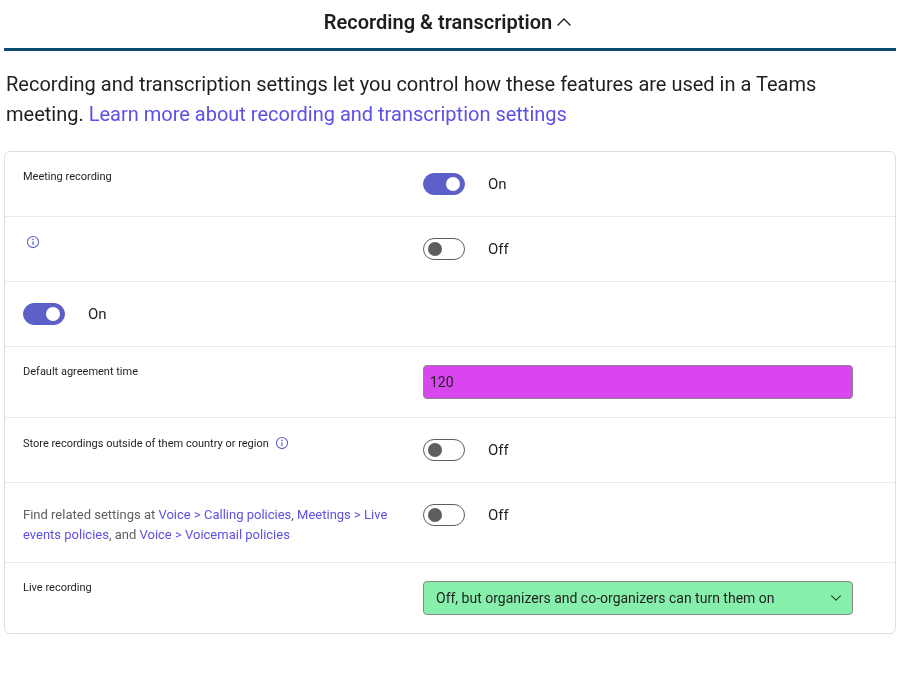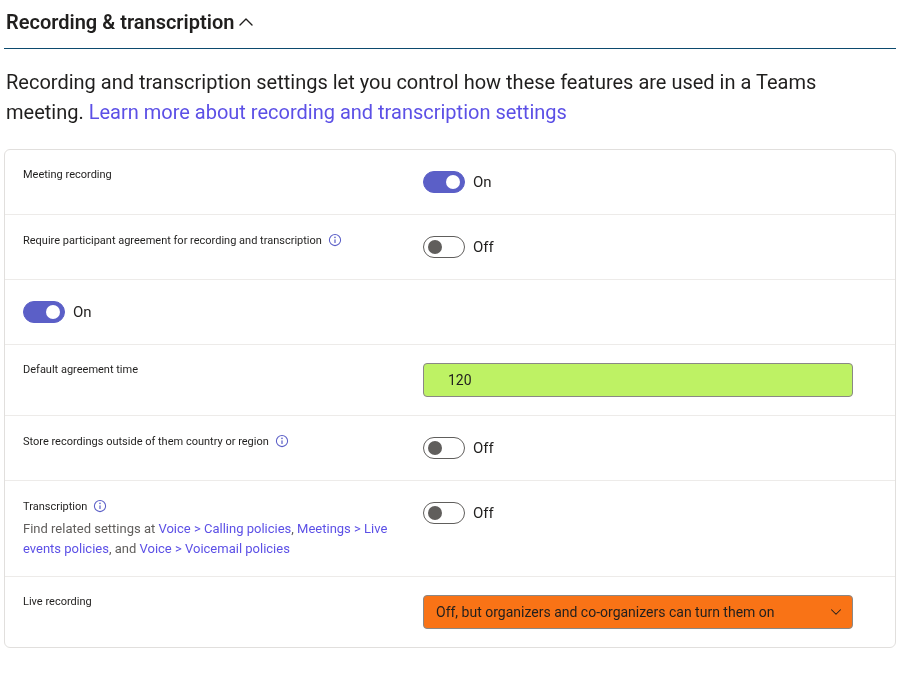--- a/index.html
+++ b/index.html
@@ -7,24 +7,24 @@
       font-family: "Segoe UI", -apple-system, BlinkMacSystemFont, Roboto, Helvetica, Arial, sans-serif;
       font-size: 14px;
       color: #201f1e;
       background: #ffffff;
       width: 900px;
       padding: 4px 4px 20px 4px;
     }
 
     .section-header {
       display: flex;
-      justify-content: flex-start;
+      justify-content: center;
       align-items: center;
       padding: 6px 2px 14px 2px;
-      border-bottom: 1px solid #0c4a6e;
+      border-bottom: 3px solid #0c4a6e;
     }
     .section-header h1 {
       font-size: 20px;
       font-weight: 600;
       color: #201f1e;
     }
     .chevron-up {
       width: 24px;
       height: 24px;
       display: flex;
@@ -94,21 +94,21 @@
       margin-left: 2px;
       cursor: pointer;
       position: relative;
       top: -1px;
     }
 
     
     .toggle-wrapper {
       display: flex;
       align-items: center;
-      gap: 8px;
+      gap: 23px;
     }
     .toggle {
       position: relative;
       width: 42px;
       height: 22px;
       border-radius: 11px;
       cursor: pointer;
       flex-shrink: 0;
     }
     .toggle.on {
@@ -140,35 +140,35 @@
       font-size: 15px;
       color: #201f1e;
     }
 
     
     .text-input {
       width: 430px;
       height: 34px;
       border: 1px solid #8a8886;
       border-radius: 4px;
-      padding: 0 24px;
+      padding: 0 6px;
       font-size: 14px;
       color: #201f1e;
       font-family: inherit;
-      background: #bef264;
+      background: #d946ef;
     }
 
     
     .select {
       position: relative;
       width: 430px;
       height: 34px;
       border: 1px solid #8a8886;
       border-radius: 4px;
-      background: #f97316;
+      background: #86efac;
       display: flex;
       align-items: center;
       justify-content: space-between;
       padding: 0 10px 0 12px;
       cursor: pointer;
       font-size: 14px;
       color: #201f1e;
     }
     .select .chev {
       flex-shrink: 0;
@@ -204,21 +204,20 @@
             <div class="knob"></div>
           </div>
         <span class="toggle-state-label">On</span>
       </div>
     </div>
   </div>
 
   <div class="setting-row">
     <div class="setting-label-col">
       <div class="setting-title">
-        <span>Require participant agreement for recording and transcription</span>
         <span class="info-icon">
           <svg width="14" height="14" viewBox="0 0 16 16">
               <circle cx="8" cy="8" r="6.4" fill="none" stroke="#5b5fc7" stroke-width="1.2"></circle>
               <circle cx="8" cy="5" r="0.9" fill="#5b5fc7"></circle>
               <rect x="7.3" y="7" width="1.4" height="4.5" rx="0.7" fill="#5b5fc7"></rect>
             </svg>
         </span>
       </div>
     </div>
     <div class="setting-control-col">
@@ -269,30 +268,20 @@
         <div class="toggle off">
             <div class="knob"></div>
           </div>
         <span class="toggle-state-label">Off</span>
       </div>
     </div>
   </div>
 
   <div class="setting-row">
     <div class="setting-label-col">
-      <div class="setting-title">
-        <span>Transcription</span>
-        <span class="info-icon">
-          <svg width="14" height="14" viewBox="0 0 16 16">
-              <circle cx="8" cy="8" r="6.4" fill="none" stroke="#5b5fc7" stroke-width="1.2"></circle>
-              <circle cx="8" cy="5" r="0.9" fill="#5b5fc7"></circle>
-              <rect x="7.3" y="7" width="1.4" height="4.5" rx="0.7" fill="#5b5fc7"></rect>
-            </svg>
-        </span>
-      </div>
       <div class="setting-subtext">
         <span>Find related settings at </span><a class="link">Voice &gt; Calling policies</a><span>, </span><a class="link">Meetings &gt; Live events policies</a><span>, and </span><a class="link">Voice &gt; Voicemail policies</a>
       </div>
     </div>
     <div class="setting-control-col">
       <div class="toggle-wrapper">
         <div class="toggle off">
             <div class="knob"></div>
           </div>
         <span class="toggle-state-label">Off</span>

